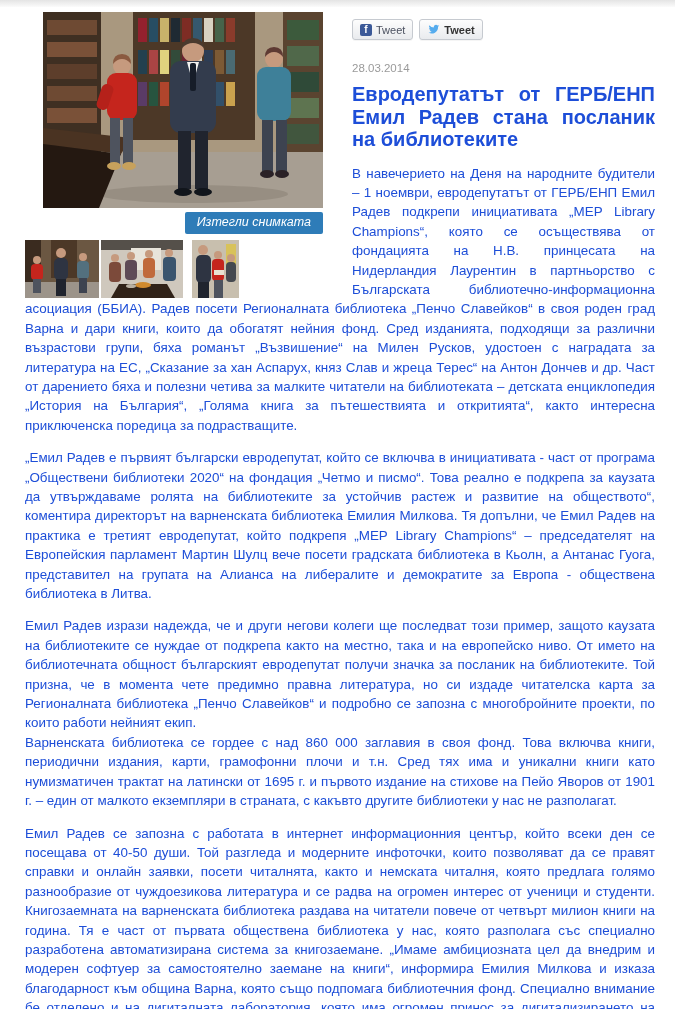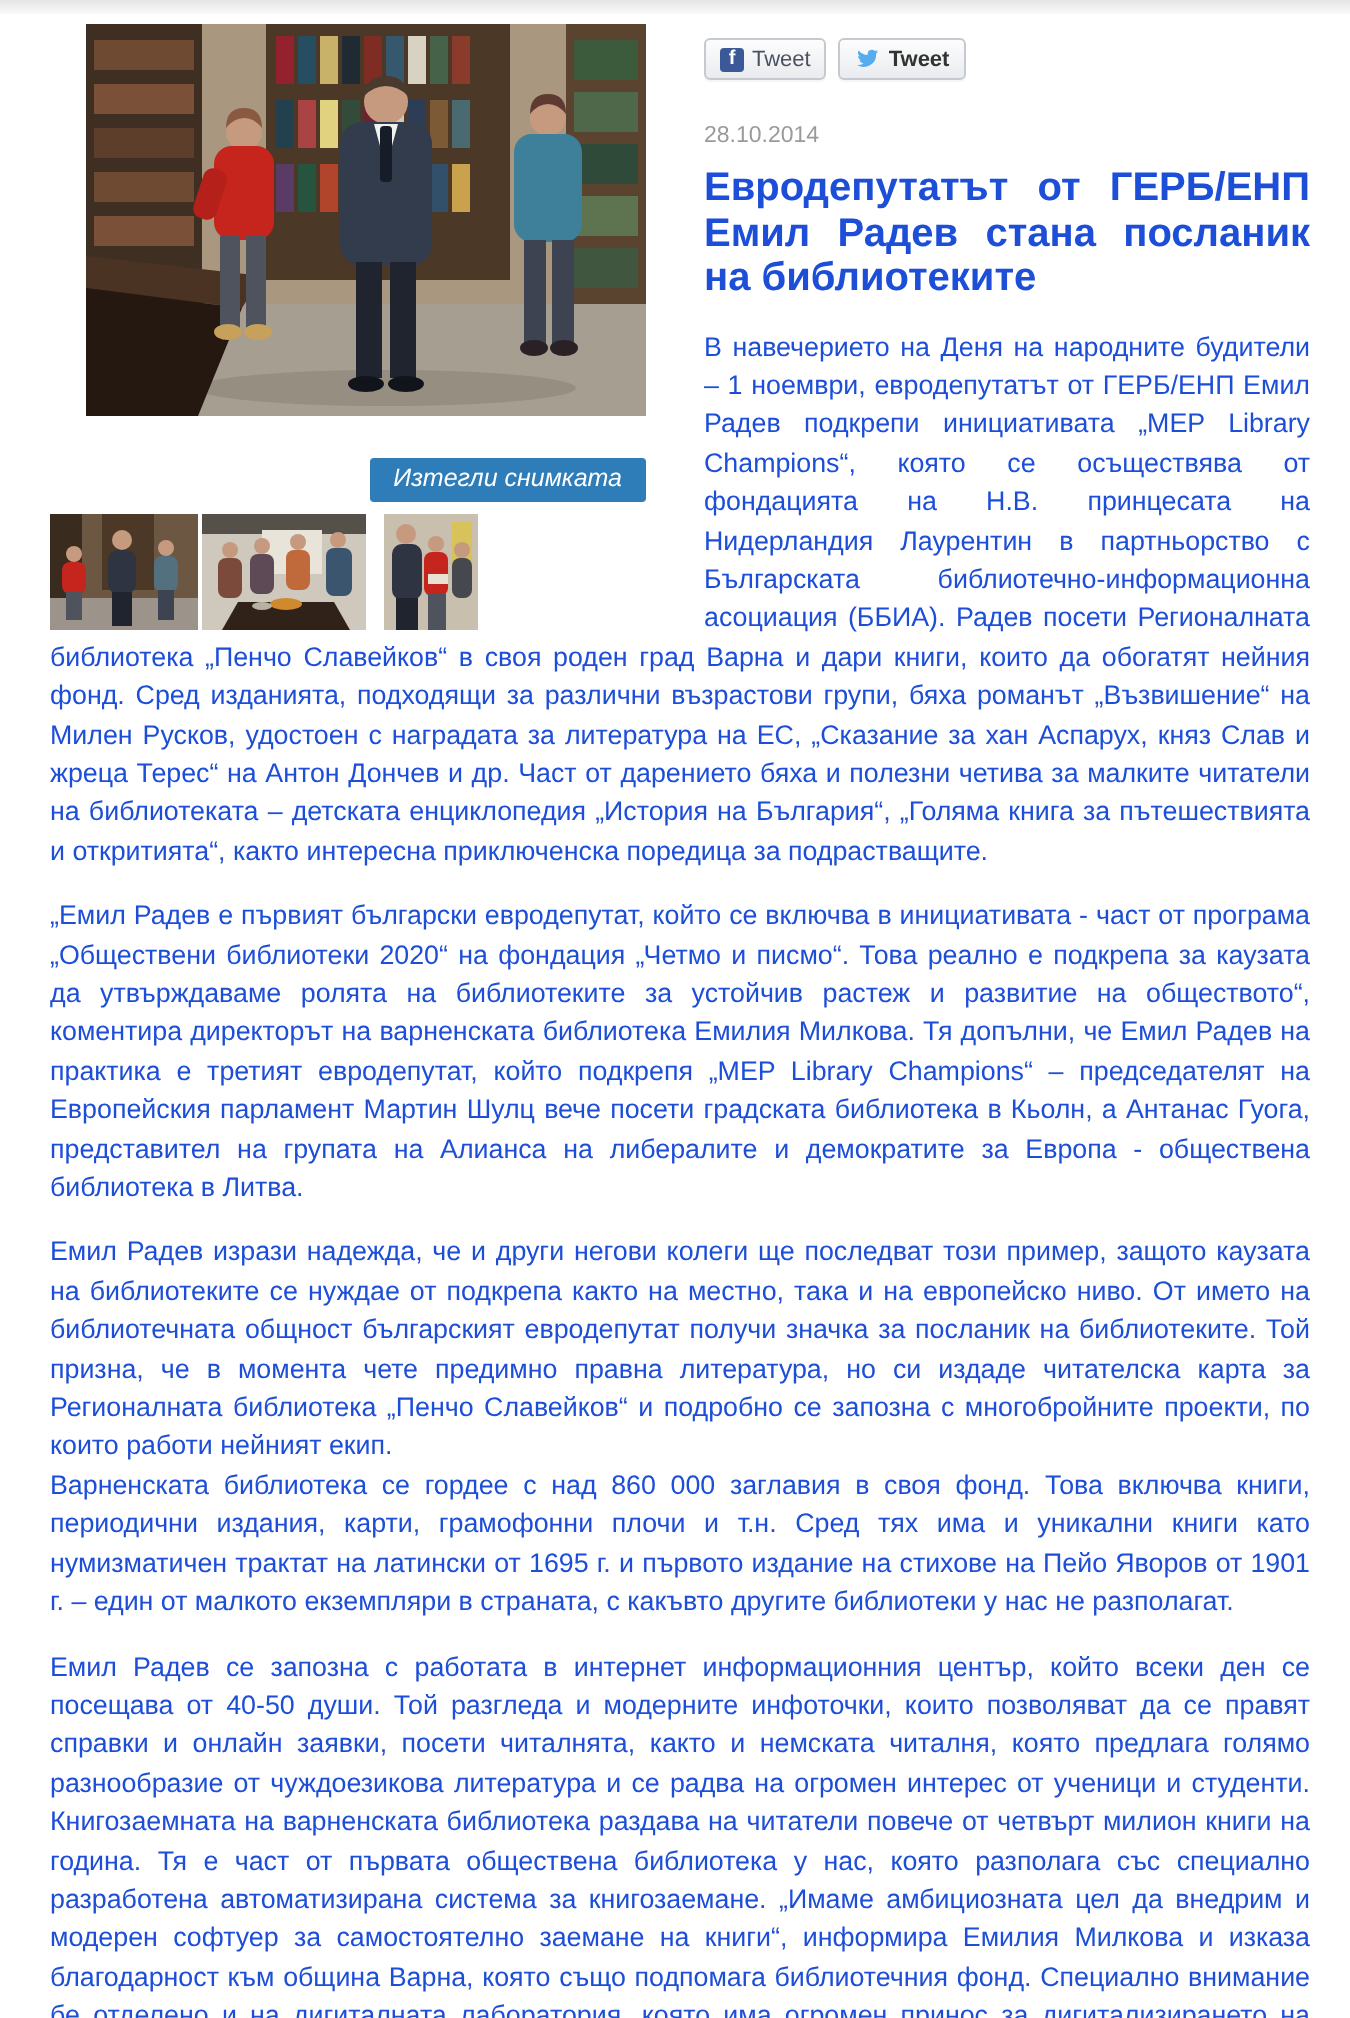--- a/index.html
+++ b/index.html
@@ -7,21 +7,21 @@
   .page{width:675px;height:1009px;overflow:hidden;background:#fff;position:relative;}
   .top-strip{height:7px;background:linear-gradient(#e4e4e4,#fbfbfb);}
   .content{padding:5px 20px 0 25px;}
 
   
   .media-col{float:left;width:327px;}
   .main-photo{margin-left:18px;width:280px;height:196px;overflow:hidden;}
   .main-photo svg{display:block;}
   .dl-row{width:298px;text-align:right;margin-top:4px;}
   .dl-btn{display:inline-block;background:#2e7cb8;color:#fff;font-style:italic;
-          font-size:12.5px;padding:3px 12px 5px;border-radius:2px;cursor:pointer;margin-top:17px;}
+          font-size:12.5px;padding:3px 12px 5px;border-radius:2px;cursor:pointer;}
   .thumbs{margin-top:6px;display:flex;align-items:flex-start;}
   .thumb{height:58px;overflow:hidden;cursor:pointer;}
   .thumb svg{display:block;}
   .t1{width:74px;}
   .t2{width:82px;margin-left:2px;}
   .t3{width:47px;margin-left:9px;}
 
   
   .share-row{display:flex;gap:6px;padding-top:7px;}
   .share-btn{display:inline-flex;align-items:center;gap:4px;height:19px;padding:0 7px;
@@ -193,21 +193,21 @@
         <span>Tweet</span>
       </div>
       <div class="share-btn">
         <svg viewBox="0 0 16 16" width="13" height="13">
           <path fill="#55acee" d="M15 3.5c-.5.2-1 .4-1.6.4.6-.3 1-.9 1.2-1.5-.5.3-1.1.6-1.7.7A2.7 2.7 0 0 0 8.3 5c0 .2 0 .4.1.6A7.6 7.6 0 0 1 2.9 2.8a2.7 2.7 0 0 0 .8 3.6c-.4 0-.9-.1-1.2-.3 0 1.3.9 2.4 2.1 2.6-.2.1-.5.1-.7.1h-.5c.3 1 1.3 1.8 2.5 1.8a5.4 5.4 0 0 1-4 1.1A7.6 7.6 0 0 0 13.6 5v-.3c.5-.4 1-.9 1.4-1.2z"></path>
         </svg>
         <span class="tw-label">Tweet</span>
       </div>
     </div>
 
-    <div class="date">28.10.2014</div>
+    <div class="date">28.03.2014</div>
 
     <h1 class="title">Евродепутатът от ГЕРБ/ЕНП Емил Радев стана посланик на библиотеките</h1>
 
     <p class="body-par">В навечерието на Деня на народните будители – 1 ноември, евродепутатът от ГЕРБ/ЕНП Емил Радев подкрепи инициативата „MEP Library Champions“, която се осъществява от фондацията на Н.В. принцесата на Нидерландия Лаурентин в партньорство с Българската библиотечно-информационна асоциация (ББИА). Радев посети Регионалната библиотека „Пенчо Славейков“ в своя роден град Варна и дари книги, които да обогатят нейния фонд. Сред изданията, подходящи за различни възрастови групи, бяха романът „Възвишение“ на Милен Русков, удостоен с наградата за литература на ЕС, „Сказание за хан Аспарух, княз Слав и жреца Терес“ на Антон Дончев и др. Част от дарението бяха и полезни четива за малките читатели на библиотеката – детската енциклопедия „История на България“, „Голяма книга за пътешествията и откритията“, както интересна приключенска поредица за подрастващите.</p>
     <p class="body-par">„Емил Радев е първият български евродепутат, който се включва в инициативата  - част от програма „Обществени библиотеки 2020“ на фондация „Четмо и писмо“. Това реално е подкрепа за каузата да утвърждаваме ролята на библиотеките за устойчив растеж и развитие на обществото“, коментира директорът на варненската библиотека Емилия Милкова. Тя допълни, че Емил Радев на практика е третият евродепутат, който подкрепя „MEP Library Champions“ – председателят на Европейския парламент Мартин Шулц вече посети градската библиотека в Кьолн, а Антанас Гуога, представител на групата на Алианса на либералите и демократите за Европа - обществена библиотека в Литва.</p>
     <p class="body-par no-gap">Емил Радев изрази надежда, че и други негови колеги ще последват този пример, защото каузата на библиотеките се нуждае от подкрепа както на местно, така и на европейско ниво. От името на библиотечната общност българският евродепутат получи значка за посланик на библиотеките. Той призна, че в момента чете предимно правна литература, но си издаде читателска карта за Регионалната библиотека „Пенчо Славейков“ и подробно се запозна с многобройните проекти, по които работи нейният екип.</p>
     <p class="body-par">Варненската библиотека се гордее с над 860 000 заглавия в своя фонд. Това включва книги, периодични издания, карти, грамофонни плочи и т.н. Сред тях има и уникални книги като нумизматичен трактат на латински от 1695 г. и първото издание на стихове на Пейо Яворов от 1901 г. – един от малкото екземпляри в страната, с какъвто другите библиотеки у нас не разполагат.</p>
     <p class="body-par">Емил Радев се запозна с работата в интернет информационния център, който всеки ден се посещава от 40-50 души. Той разгледа и модерните инфоточки, които позволяват да се правят справки и онлайн заявки, посети читалнята, както и немската читалня, която предлага голямо разнообразие от чуждоезикова литература и се радва на огромен интерес от ученици и студенти. Книгозаемната на варненската библиотека раздава на читатели повече от четвърт милион книги на година. Тя е част от първата обществена библиотека у нас, която разполага със специално разработена автоматизирана система за книгозаемане. „Имаме амбициозната цел да внедрим и модерен софтуер за самостоятелно заемане на книги“, информира Емилия Милкова и изказа благодарност към община Варна, която също подпомага библиотечния фонд. Специално внимание бе отделено и на дигиталната лаборатория, която има огромен принос за дигитализирането на книжовното наследство, съхранено в библиотеката.</p>
 
   </div>

